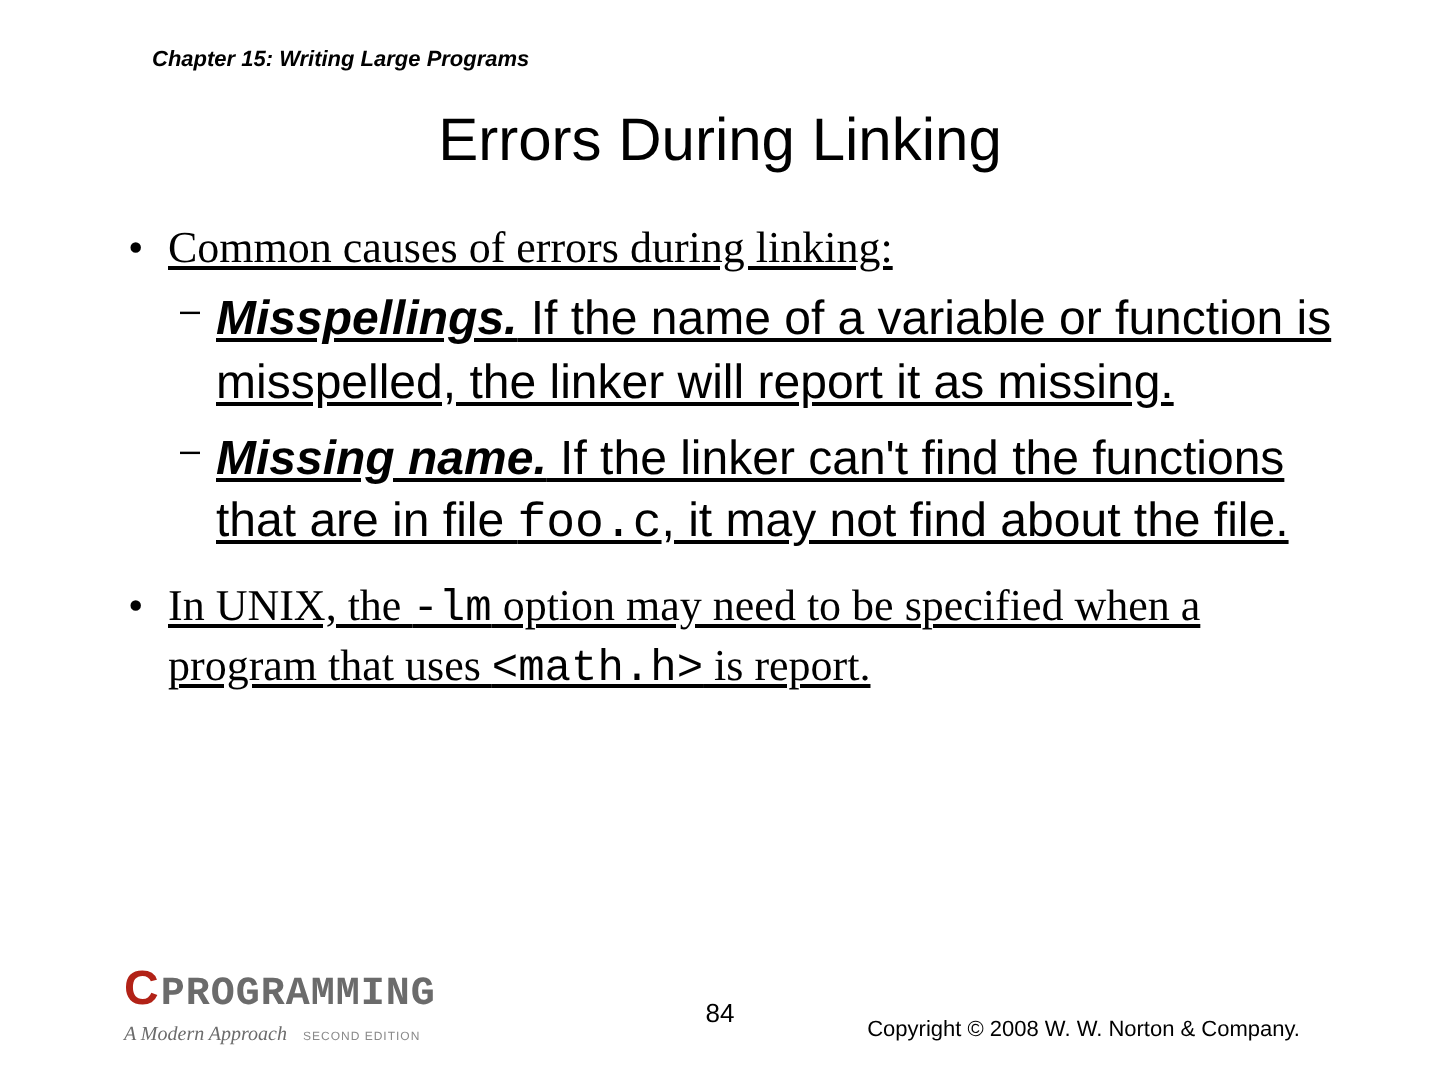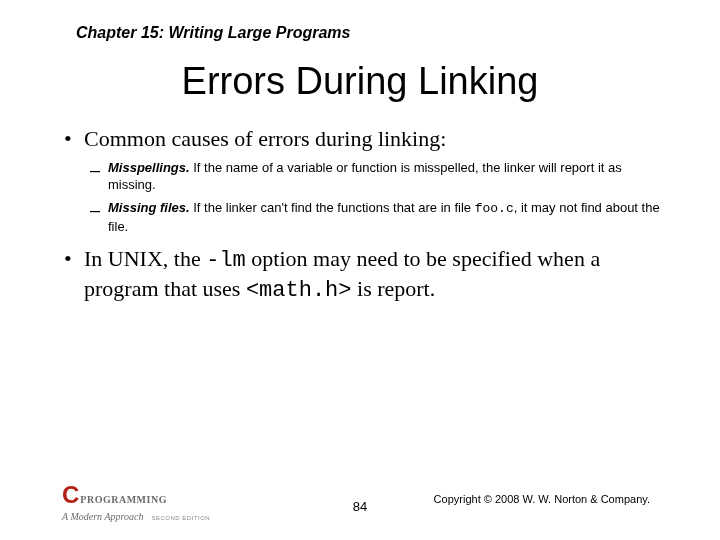--- a/index.html
+++ b/index.html
@@ -12,36 +12,37 @@
     position: relative;
     overflow: hidden;
   }
   .slide {
     padding: 24px 48px 0 48px;
   }
   .chapter-head {
     font-family: Arial, Helvetica, sans-serif;
     font-weight: bold;
     font-style: italic;
-    font-size: 16px;
+    font-size: 11px;
     color: #000000;
     margin-left: 28px;
     margin-bottom: 18px;
   }
   .title {
     text-align: center;
     font-family: Arial, Helvetica, sans-serif;
-    font-size: 38px;
+    font-size: 30px;
     font-weight: 400;
     color: #000000;
     margin-bottom: 22px;
   }
   ul.top {
     list-style: none;
     padding-left: 36px;
+    text-decoration: underline;
   }
   ul.top > li {
     position: relative;
     font-size: 22px;
     line-height: 1.28;
     margin-bottom: 6px;
     padding-left: 0;
   }
   ul.top > li::before {
     content: "•";
@@ -52,21 +53,21 @@
   }
   ul.sub {
     list-style: none;
     padding-left: 24px;
     margin-top: 6px;
     margin-bottom: 10px;
   }
   ul.sub > li {
     position: relative;
     font-family: Arial, Helvetica, sans-serif;
-    font-size: 13px;
+    font-size: 24px;
     line-height: 1.32;
     margin-bottom: 6px;
     padding-left: 0;
   }
   ul.sub > li::before {
     content: "–";
     position: absolute;
     left: -18px;
     top: 0;
     font-size: 18px;
@@ -99,23 +100,23 @@
     gap: 2px;
   }
   .logo-c {
     font-family: Arial, Helvetica, sans-serif;
     font-weight: 900;
     font-size: 24px;
     color: #b22217;
     letter-spacing: -1px;
   }
   .logo-prog {
-    font-family: Liberation Serif, serif;
+    font-family: Liberation Mono, monospace;
     font-weight: 900;
-    font-size: 10px;
+    font-size: 20px;
     color: #6b6b6b;
     letter-spacing: 0.5px;
   }
   .logo-sub {
     font-family: "Times New Roman", Times, serif;
     font-style: italic;
     font-size: 10px;
     color: #6b6b6b;
     margin-top: 1px;
   }
@@ -131,21 +132,21 @@
     left: 50%;
     transform: translateX(-50%);
     font-family: Arial, Helvetica, sans-serif;
     font-size: 13px;
     color: #000;
     bottom: 12px;
   }
   .copyright {
     position: absolute;
     right: 70px;
-    bottom: 20px;
+    bottom: 4px;
     font-family: Arial, Helvetica, sans-serif;
     font-size: 11px;
     color: #000;
     line-height: 1.3;
   }
 </style>
 </head>
 <body>
 
 <div class="slide">
@@ -153,21 +154,21 @@
   <div class="title">Errors During Linking</div>
 
   <ul class="top">
     <li>
       <span>Common causes of errors during linking:</span>
       <ul class="sub">
         <li>
           <span class="term">Misspellings.</span><span> If the name of a variable or function is misspelled, the linker will report it as missing.</span>
         </li>
         <li>
-          <span class="term">Missing files.</span><span> If the linker can't find the functions that are in file </span><span class="code">foo.c</span><span>, it may not find about the file.</span>
+          <span class="term">Missing name.</span><span> If the linker can't find the functions that are in file </span><span class="code">foo.c</span><span>, it may not find about the file.</span>
         </li>
       </ul>
     </li>
     <li>
       <span>In UNIX, the </span><span class="code">-lm</span><span> option may need to be specified when a program that uses </span><span class="code">&lt;math.h&gt;</span><span> is report.</span>
     </li>
   </ul>
 </div>
 
 <div class="footer">

